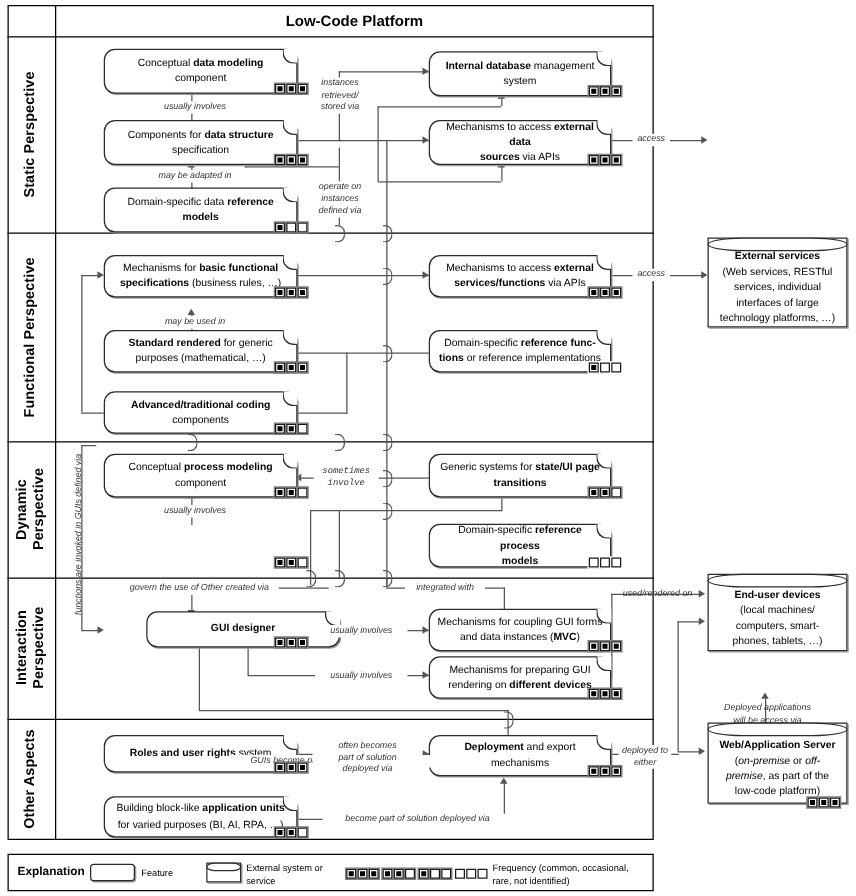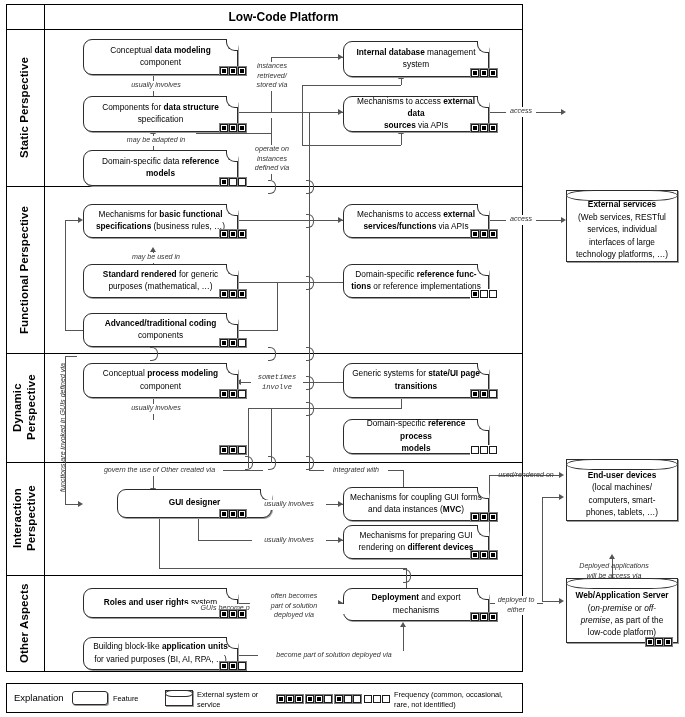--- a/index.html
+++ b/index.html
@@ -98,21 +98,21 @@
     color:#333;background:#fff;text-align:center;padding:0 1px;z-index:5;
   }
   .elab.vert{writing-mode:vertical-rl;transform:rotate(180deg);text-align:center;}
 
   
   .hop{position:absolute;width:7px;height:12px;z-index:4;
        border:1px solid #555;border-left:none;border-radius:0 6px 6px 0;background:transparent;}
 
   
   .legend{position:absolute;box-sizing:border-box;border:1.4px solid #000;background:#fff;}
-  .leg-title{position:absolute;font-weight:normal;font-size:9.5px;}
+  .leg-title{position:absolute;font-weight:bold;font-size:9.5px;}
   .leg-text{position:absolute;font-size:7.4px;line-height:1.35;}
   .leg-feat{position:absolute;box-sizing:border-box;border:1.1px solid #2b2b2b;border-radius:3px;background:#fff;box-shadow:1px 1px 0 0 #9a9a9a;}
   .leg-ext{position:absolute;box-sizing:border-box;border:1.1px solid #2b2b2b;background:#fff;box-shadow:1px 1px 0 0 #9a9a9a;}
   .leg-ext::before{content:"";position:absolute;left:-1.1px;right:-1.1px;top:-1.1px;height:7px;
       border:1.1px solid #2b2b2b;border-radius:50%/100%;background:#fff;box-sizing:border-box;}
 </style>
 </head>
 <body>
 
 <div id="root">

